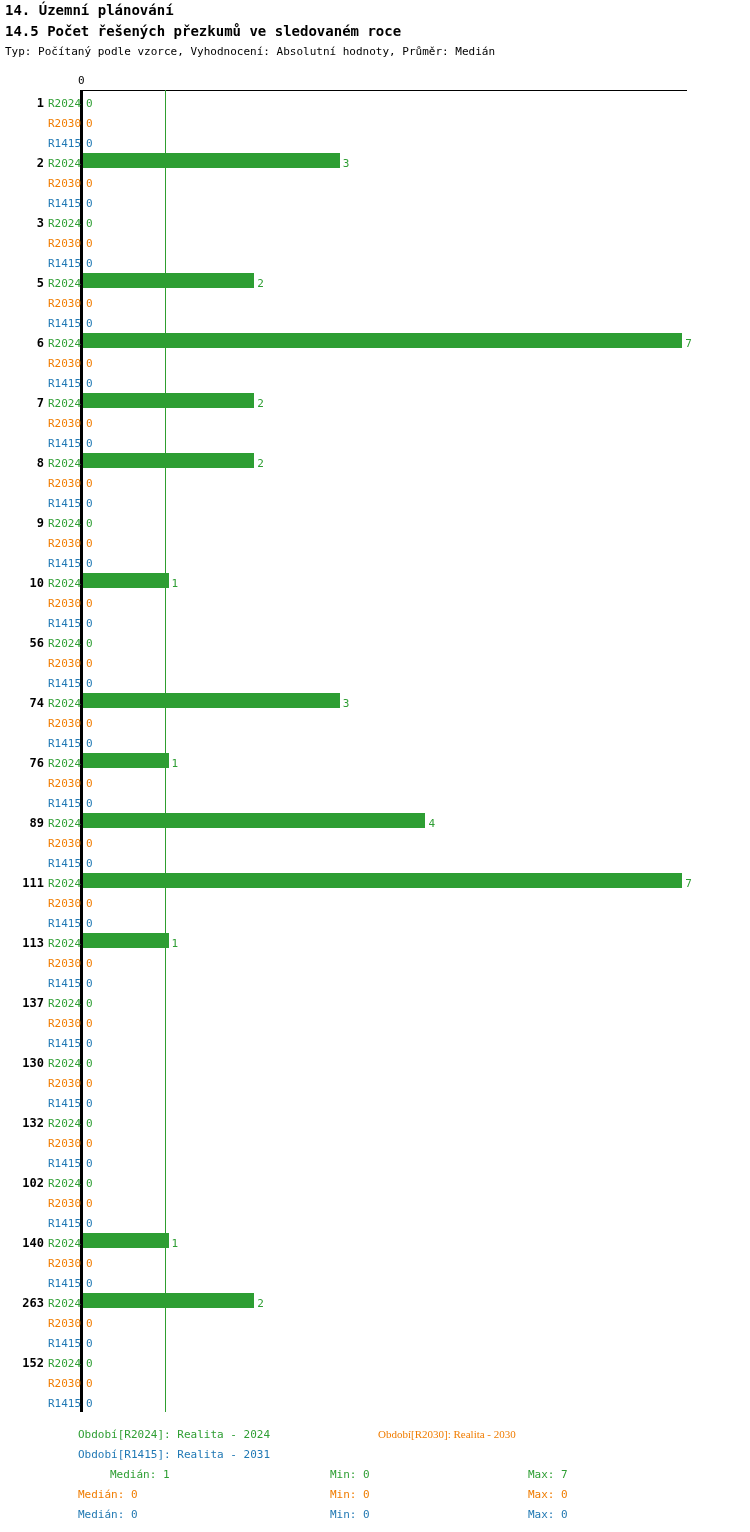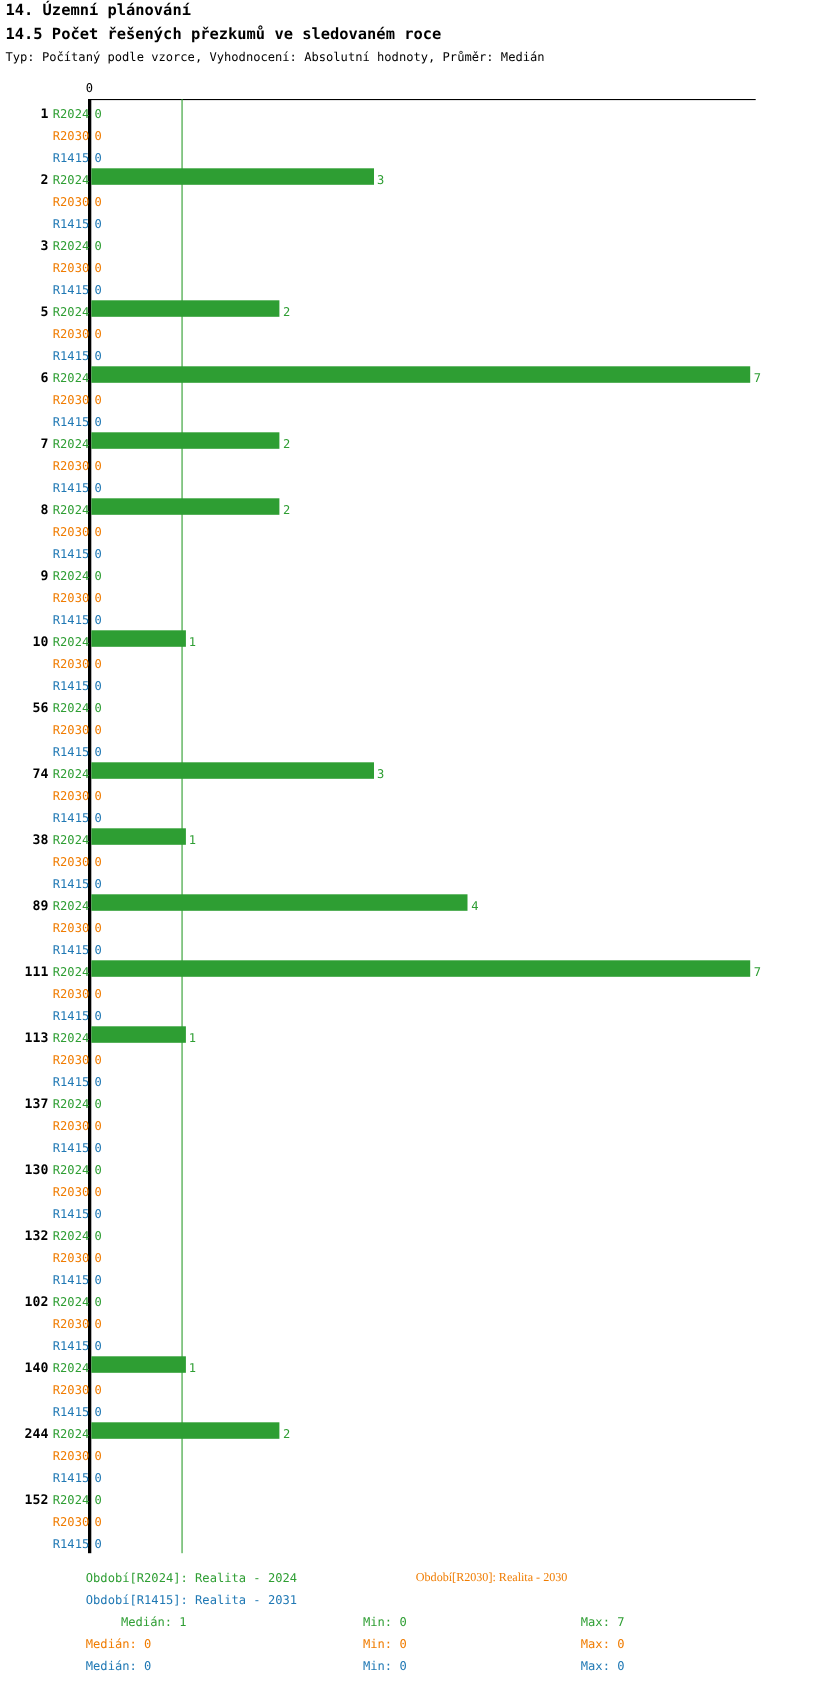--- a/index.html
+++ b/index.html
@@ -147,21 +147,21 @@
       <div class="series-label c-r1415" style="top: 677px;">R1415</div>
       <div class="bar-value c-r1415" style="left: 86px; top: 677px;">0</div>
       <div class="group-label" style="left: 0px; top: 696px;">74</div>
       <div class="series-label c-r2024" style="top: 697px;">R2024</div>
       <div class="bar bg-r2024" style="top: 693px; width: 256.8px;"></div>
       <div class="bar-value c-r2024" style="left: 342.8px; top: 697px;">3</div>
       <div class="series-label c-r2030" style="top: 717px;">R2030</div>
       <div class="bar-value c-r2030" style="left: 86px; top: 717px;">0</div>
       <div class="series-label c-r1415" style="top: 737px;">R1415</div>
       <div class="bar-value c-r1415" style="left: 86px; top: 737px;">0</div>
-      <div class="group-label" style="left: 0px; top: 756px;">38</div>
+      <div class="group-label" style="left: 0px; top: 756px;">76</div>
       <div class="series-label c-r2024" style="top: 757px;">R2024</div>
       <div class="bar bg-r2024" style="top: 753px; width: 85.6px;"></div>
       <div class="bar-value c-r2024" style="left: 171.6px; top: 757px;">1</div>
       <div class="series-label c-r2030" style="top: 777px;">R2030</div>
       <div class="bar-value c-r2030" style="left: 86px; top: 777px;">0</div>
       <div class="series-label c-r1415" style="top: 797px;">R1415</div>
       <div class="bar-value c-r1415" style="left: 86px; top: 797px;">0</div>
       <div class="group-label" style="left: 0px; top: 816px;">89</div>
       <div class="series-label c-r2024" style="top: 817px;">R2024</div>
       <div class="bar bg-r2024" style="top: 813px; width: 342.4px;"></div>
@@ -215,21 +215,21 @@
       <div class="series-label c-r1415" style="top: 1217px;">R1415</div>
       <div class="bar-value c-r1415" style="left: 86px; top: 1217px;">0</div>
       <div class="group-label" style="left: 0px; top: 1236px;">140</div>
       <div class="series-label c-r2024" style="top: 1237px;">R2024</div>
       <div class="bar bg-r2024" style="top: 1233px; width: 85.6px;"></div>
       <div class="bar-value c-r2024" style="left: 171.6px; top: 1237px;">1</div>
       <div class="series-label c-r2030" style="top: 1257px;">R2030</div>
       <div class="bar-value c-r2030" style="left: 86px; top: 1257px;">0</div>
       <div class="series-label c-r1415" style="top: 1277px;">R1415</div>
       <div class="bar-value c-r1415" style="left: 86px; top: 1277px;">0</div>
-      <div class="group-label" style="left: 0px; top: 1296px;">244</div>
+      <div class="group-label" style="left: 0px; top: 1296px;">263</div>
       <div class="series-label c-r2024" style="top: 1297px;">R2024</div>
       <div class="bar bg-r2024" style="top: 1293px; width: 171.2px;"></div>
       <div class="bar-value c-r2024" style="left: 257.2px; top: 1297px;">2</div>
       <div class="series-label c-r2030" style="top: 1317px;">R2030</div>
       <div class="bar-value c-r2030" style="left: 86px; top: 1317px;">0</div>
       <div class="series-label c-r1415" style="top: 1337px;">R1415</div>
       <div class="bar-value c-r1415" style="left: 86px; top: 1337px;">0</div>
       <div class="group-label" style="left: 0px; top: 1356px;">152</div>
       <div class="series-label c-r2024" style="top: 1357px;">R2024</div>
       <div class="bar-value c-r2024" style="left: 86px; top: 1357px;">0</div>

